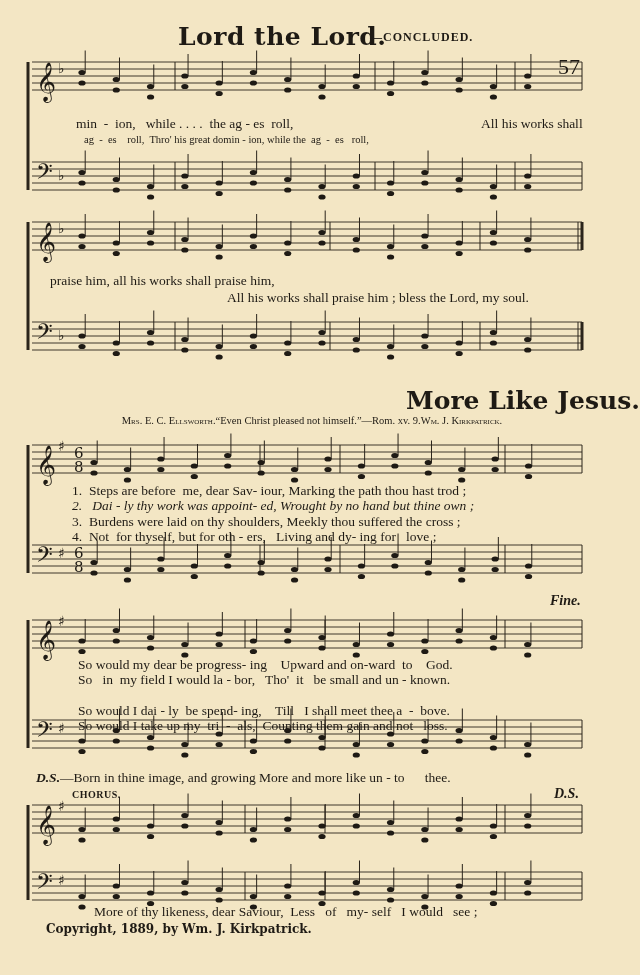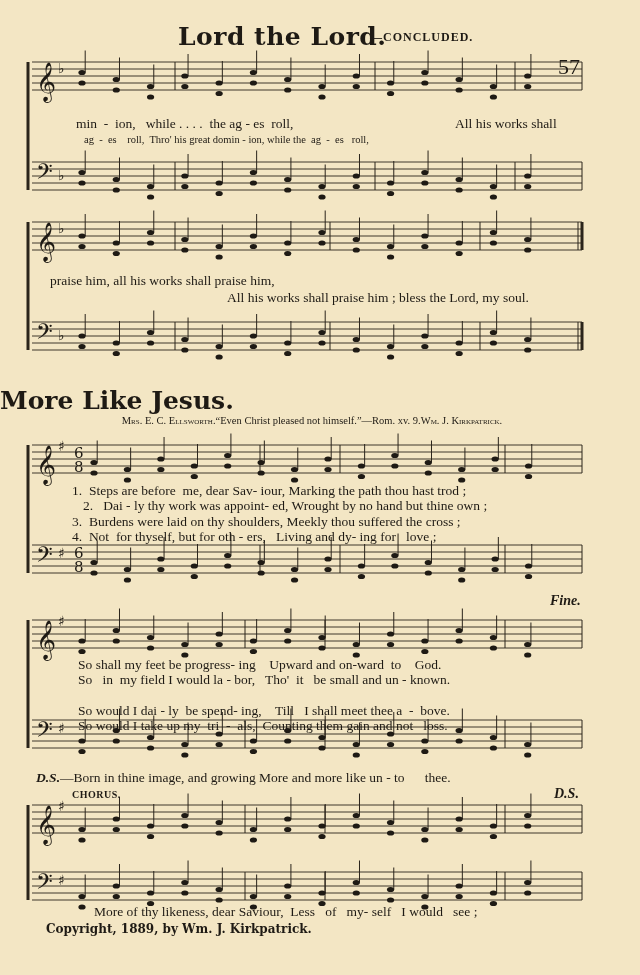--- a/index.html
+++ b/index.html
@@ -14,21 +14,21 @@
   .header-title {
     left: 178px; top: 22px; font-size: 25px; font-weight: bold;
     font-family: "DejaVu Serif", serif; letter-spacing: 0.5px;
   }
   .header-sub {
     left: 370px; top: 30px; font-size: 12px; font-weight: bold; letter-spacing: 1px;
     font-family: "Liberation Serif", serif;
   }
   .page-num { left: 558px; top: 24px; font-size: 22px; margin-top: 30px; }
   .song-title {
-    left: 0; width: 640px; top: 386px; text-align: left;
+    left: 0; width: 640px; top: 386px; text-align: right;
     font-size: 25px; font-weight: bold; font-family: "DejaVu Serif", serif;
   }
   .credits {
     left: 32px; top: 415px; width: 560px; font-size: 10.5px;
     display: flex; justify-content: center;
   }
   .sc { font-variant: small-caps; }
   .lyric { font-size: 13.5px; white-space: pre; }
   .lyric-small { font-size: 10.5px; white-space: pre; }
   .ital { font-style: italic; font-weight: bold; }
@@ -597,39 +597,39 @@
       <ellipse cx="459.1428571428571" cy="886" rx="3.6" ry="2.6"></ellipse>
       <ellipse cx="459.1428571428571" cy="896.5" rx="3.6" ry="2.6"></ellipse>
       <ellipse cx="493.42857142857144" cy="893" rx="3.6" ry="2.6"></ellipse>
       <ellipse cx="493.42857142857144" cy="903.5" rx="3.6" ry="2.6"></ellipse>
       <ellipse cx="527.7142857142858" cy="882.5" rx="3.6" ry="2.6"></ellipse>
       <ellipse cx="527.7142857142858" cy="893" rx="3.6" ry="2.6"></ellipse>
     </g>
 </svg>
 
 <div class="abs lyric" style="left:76px;top:116px;">min  -  ion,   while . . . .  the ag - es  roll,</div>
-<div class="abs lyric" style="left:455px;top:116px;">All his works shall</div>
+<div class="abs lyric" style="left:481px;top:116px;">All his works shall</div>
 <div class="abs lyric-small" style="left:84px;top:134px;">ag  -  es    roll,  Thro' his great domin - ion, while the  ag  -  es   roll,</div>
 <div class="abs lyric" style="left:50px;top:273px;">praise him, all his works shall praise him,</div>
 <div class="abs lyric" style="left:227px;top:290px;">All his works shall praise him ; bless the Lord, my soul.</div>
 
 <div class="abs song-title">More Like Jesus.</div>
 <div class="abs credits">
   <span class="sc">Mrs. E. C. Ellsworth.</span>
   <span>“Even Christ pleased not himself.”—Rom. xv. 9.</span>
   <span class="sc">Wm. J. Kirkpatrick.</span>
 </div>
 
 <div class="abs lyric" style="left:72px;top:483px;">1.  Steps are before  me, dear Sav- iour, Marking the path thou hast trod ;</div>
-<div class="abs lyric" style="left:83px;top:498px;">2.   Dai - ly thy work was appoint- ed, Wrought by no hand but thine own ;</div>
+<div class="abs lyric" style="left:72px;top:498px;font-style:italic;">2.   Dai - ly thy work was appoint- ed, Wrought by no hand but thine own ;</div>
 <div class="abs lyric" style="left:72px;top:514px;">3.  Burdens were laid on thy shoulders, Meekly thou suffered the cross ;</div>
 <div class="abs lyric" style="left:72px;top:529px;">4.  Not  for thyself, but for oth - ers,   Living and dy- ing for   love ;</div>
 
 <div class="abs fine-label ital">Fine.</div>
-<div class="abs lyric" style="left:78px;top:657px;">So shall my feet be progress- ing    Upward and on-ward  to    God.</div>
+<div class="abs lyric" style="left:78px;top:657px;">So would my dear be progress- ing    Upward and on-ward  to    God.</div>
 <div class="abs lyric" style="left:78px;top:672px;">So   in  my field I would la - bor,   Tho'  it   be small and un - known.</div>
 <div class="abs lyric" style="left:78px;top:690px;margin-top:28px;">So would I take up my  tri  -  als,  Counting them gain and not   loss.</div>
 <div class="abs lyric" style="left:78px;top:703px;">So would I dai - ly  be spend- ing,    Till   I shall meet thee a  -  bove.</div>
 
 <div class="abs" style="left:36px;top:768px;">
   <span class="ital lyric">D.S.</span><span class="lyric">—Born in thine image, and growing More and more like un - to      thee.</span>
 </div>
 
 <div class="abs chorus-label">CHORUS.</div>
 <div class="abs ds-label ital">D.S.</div>

